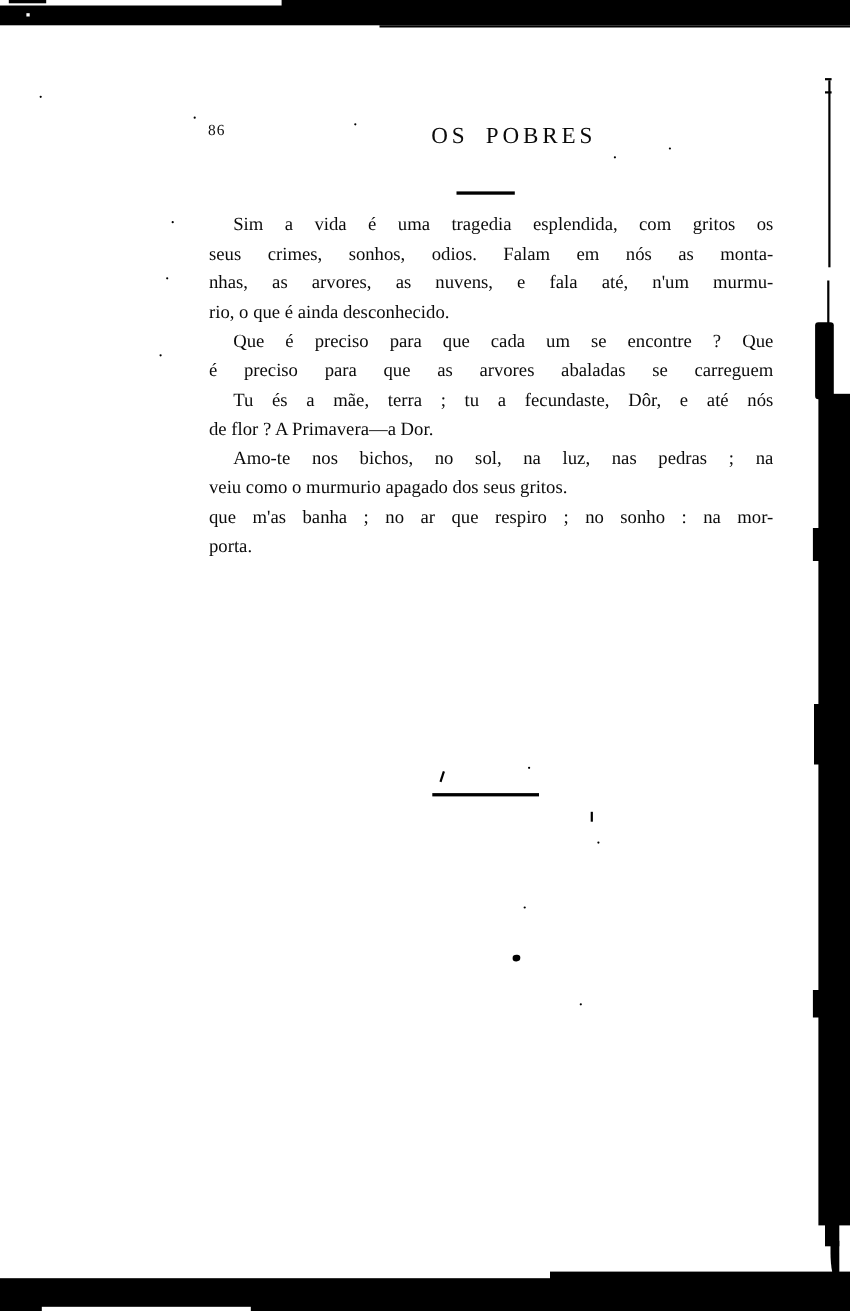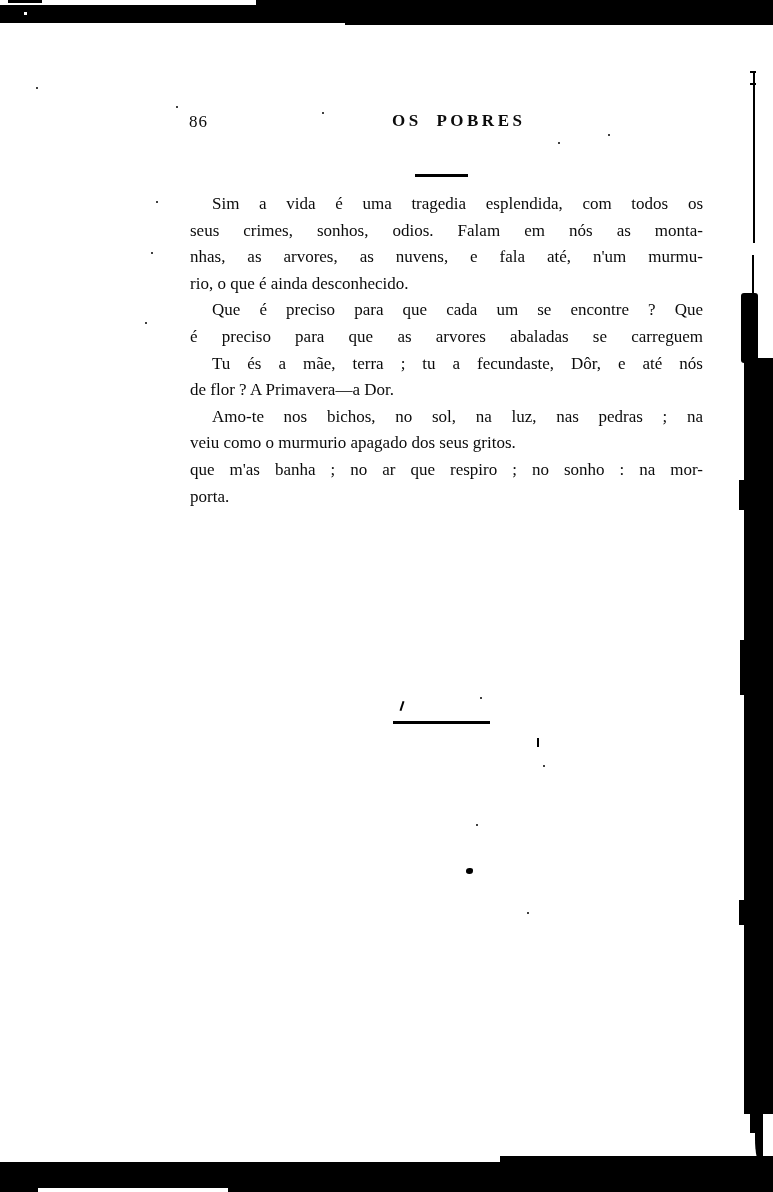--- a/index.html
+++ b/index.html
@@ -2,22 +2,22 @@
 <html><head>
 <meta charset="utf-8">
 <style>
   html,body{margin:0;padding:0;background:#ffffff;}
   .scan{
     position:relative;width:773px;height:1192px;background:#ffffff;
     font-family:"Liberation Serif","DejaVu Serif",serif;color:#0b0b0b;
     overflow:hidden;
   }
   
-  .page-number{position:absolute;left:189px;top:112px;font-size:17px;letter-spacing:1px;}
-  .running-title{position:absolute;left:392px;top:111px;font-size:17px;letter-spacing:3.5px;word-spacing:7px;font-weight:700;}
+  .page-number{position:absolute;left:189px;top:112px;font-size:14px;letter-spacing:1px;}
+  .running-title{position:absolute;left:392px;top:111px;font-size:21px;letter-spacing:3.5px;word-spacing:7px;font-weight:400;}
   .rule{position:absolute;background:#000;}
   .rule-head{left:415px;top:174px;width:53px;height:3px;}
   .rule-section{left:393px;top:721px;width:97px;height:3px;}
   
   .text-block{
     position:absolute;left:190px;top:191px;width:513px;
     font-size:17px;line-height:26.6px;
   }
   .line{text-align:justify;text-align-last:justify;white-space:normal;}
   .line.first{text-indent:22px;}
@@ -56,21 +56,21 @@
   <div class="art" style="left:0;top:1162px;width:773px;height:26px;"></div>
   <div class="art" style="left:500px;top:1156px;width:273px;height:10px;"></div>
   <div class="art" style="left:0;top:1184px;width:38px;height:8px;"></div>
   <div class="art" style="left:228px;top:1186px;width:545px;height:6px;"></div>
 
   <div class="page-number">86</div>
   <div class="running-title">OS POBRES</div>
   <div class="rule rule-head"></div>
 
   <div class="text-block">
-      <div class="line first">Sim a vida é uma tragedia esplendida, com todos os</div>
+      <div class="line first">Sim a vida é uma tragedia esplendida, com gritos os</div>
       <div class="line">seus crimes, sonhos, odios. Falam em nós as monta-</div>
       <div class="line">nhas, as arvores, as nuvens, e fala até, n'um murmu-</div>
       <div class="line plast">rio, o que é ainda desconhecido.</div>
       <div class="line first">Que é preciso para que cada um se encontre ? Que</div>
       <div class="line">é preciso para que as arvores abaladas se carreguem</div>
       <div class="line first">Tu és a mãe, terra ; tu a fecundaste, Dôr, e até nós</div>
       <div class="line plast">de flor ? A Primavera—a Dor.</div>
       <div class="line first">Amo-te nos bichos, no sol, na luz, nas pedras ; na</div>
       <div class="line plast">veiu como o murmurio apagado dos seus gritos.</div>
       <div class="line">que m'as banha ; no ar que respiro ; no sonho : na mor-</div>

